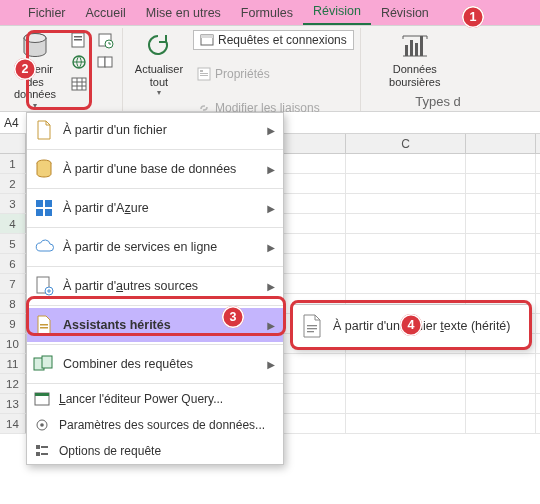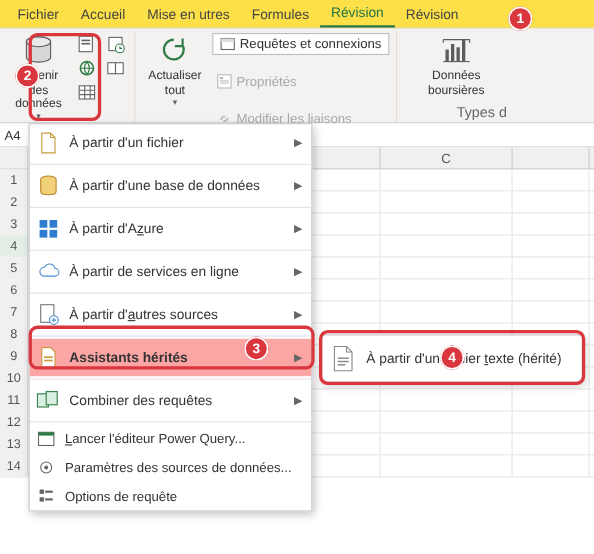--- a/index.html
+++ b/index.html
@@ -1,19 +1,19 @@
 <!DOCTYPE html>
 <html><head>
 <meta charset="utf-8">
 <style>
   * { box-sizing: border-box; margin: 0; padding: 0; font-family: "Segoe UI", Arial, sans-serif; }
   body { width: 540px; height: 504px; background: #fff; overflow: hidden; font-size: 12px; color: #333; position: relative; }
 
   
-  .ribbon-tabs { display: flex; align-items: flex-end; height: 26px; border-bottom: 1px solid #d4d4d4; padding-left: 6px; background:#fde047; }
+  .ribbon-tabs { display: flex; align-items: flex-end; height: 26px; border-bottom: 1px solid #d4d4d4; padding-left: 18px; background:#f9a8d4; }
   .rtab { padding: 4px 10px 5px; font-size: 12.5px; color: #444; cursor: default; }
   .rtab.active { color: #217346; border-bottom: 2px solid #217346; font-weight:500; }
   .rtab-wrap { position: relative; display:inline-block; }
 
   
   .ribbon { display: flex; height: 86px; background: #f3f2f1; border-bottom: 1px solid #d4d4d4; padding: 2px 4px 0 4px; gap:4px; }
   .rgroup { display:flex; flex-direction:column; align-items:stretch; border-right:1px solid #e0ddda; padding:0 6px 2px 2px; }
   .rgroup-body { flex:1; display:flex; align-items:flex-start; gap:4px; }
   .rgroup-label { text-align:center; font-size:13px; color:#666; padding-top:1px; white-space:nowrap; }
   .bigbtn { display:flex; flex-direction:column; align-items:center; justify-content:flex-start; width:58px; padding:3px 2px 0; text-align:center; font-size:11px; line-height:1.15; cursor:default; }
@@ -45,21 +45,21 @@
   .rh { width:26px; border-right:1px solid #ccc; background:#f0f0f0; text-align:center; font-size:11.5px; color:#555; line-height:20px; }
   .cell { border-right:1px solid #e5e5e5; }
   .cA{width:256px}.cB{width:64px}.cC{width:120px}.cD{width:70px}
 
   
   .menu { position:absolute; left:26px; top:112px; width:258px; background:#fff; border:1px solid #c6c6c6; box-shadow:2px 3px 8px rgba(0,0,0,0.25); z-index:40; }
   .mi { display:flex; align-items:center; height:34px; padding:0 8px 0 6px; font-size:12.5px; gap:8px; position:relative; }
   .mi .ic { width:22px; height:22px; flex:none; display:flex; align-items:center; justify-content:center; }
   .mi .lab { flex:1; }
   .mi .chev { color:#666; font-size:10px; }
-  .mi.hl { background:#fca5a5; }
+  .mi.hl { background:#c4b5fd; }
   .sep { height:1px; background:#e2e2e2; margin:2px 0; }
   .mi.small { height:26px; font-size:12px; }
   .mi.small .ic { width:18px; height:18px; }
   .mi b { font-weight:600; }
 
   .submenu { position:absolute; left:292px; top:304px; width:238px; height:44px; background:#fff; border:1px solid #c6c6c6; box-shadow:2px 3px 8px rgba(0,0,0,0.25); display:flex; align-items:center; padding:0 8px; gap:10px; z-index:40; font-size:12.5px; }
 
   
   svg { display:block; }
   .u { text-decoration: underline; text-decoration-thickness:1px; }

